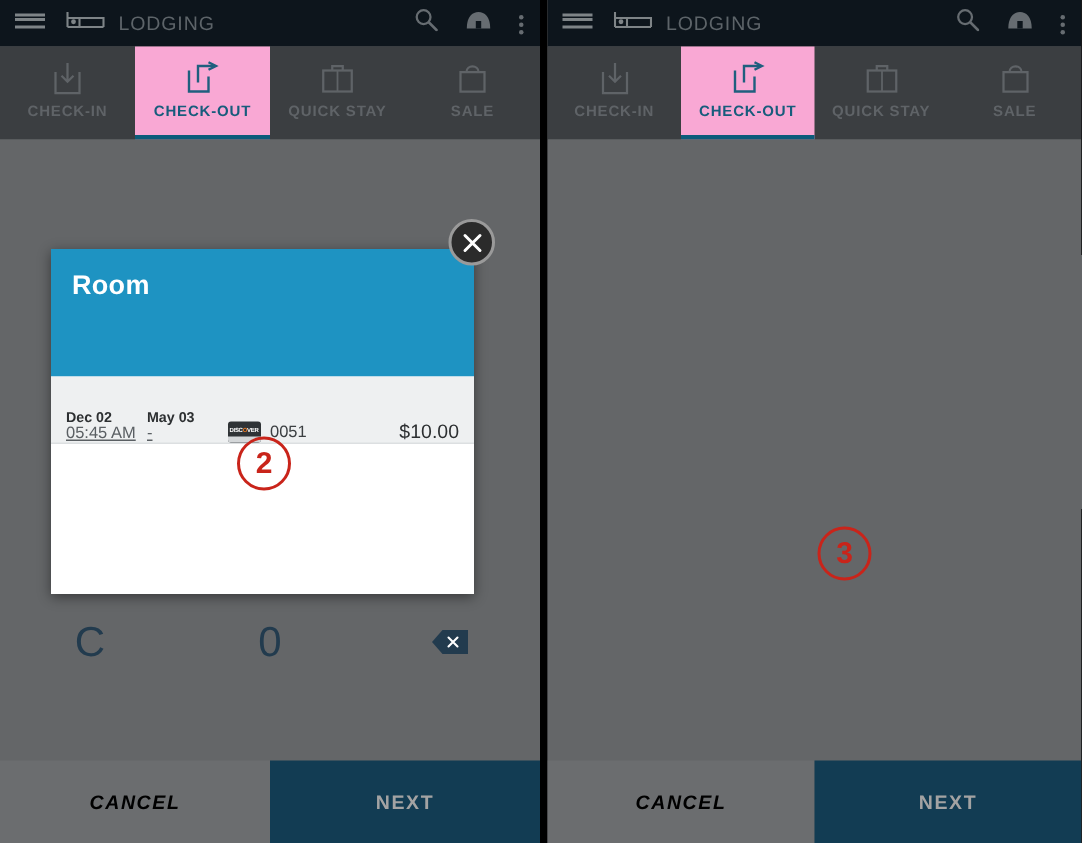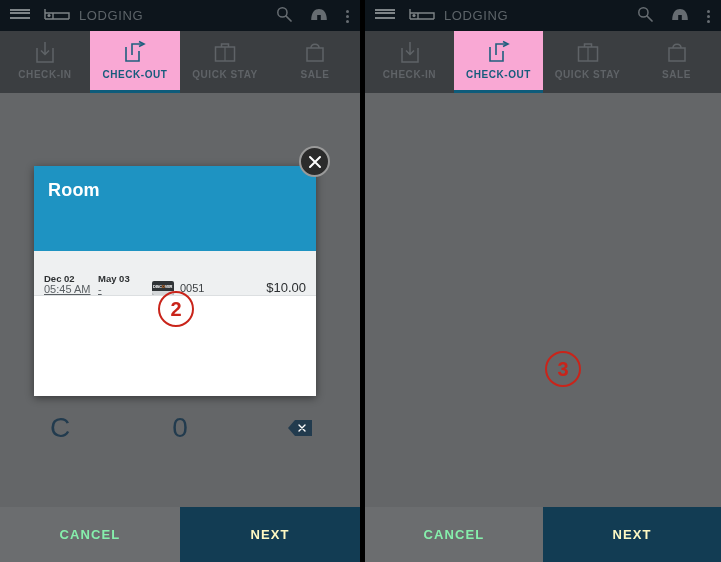--- a/index.html
+++ b/index.html
@@ -69,22 +69,22 @@
 
   
   .bottombar {
     position: absolute; left: 0; bottom: 0; width: 100%; height: 55px;
     display: flex;
   }
   .btn-cancel, .btn-next {
     flex: 1 1 50%; display: flex; align-items: center; justify-content: center;
     font-size: 13px; font-weight: 700; letter-spacing: 1.1px;
   }
-  .btn-cancel { background: #6b6d6f; color: #86efac; }
-  .btn-next   { background: #123c53; color: #fef9c3; text-align: center; }
+  .btn-cancel { background: #6b6d6f; color: #000000; font-style: italic; }
+  .btn-next   { background: #123c53; color: #a3a3a3; text-align: center; }
 
   
   .keypad {
     position: absolute; left: 0; top: 400px; width: 100%; height: 56px;
     display: flex; align-items: center;
   }
   .key {
     flex: 1 1 33.33%; display: flex; align-items: center; justify-content: center;
     color: #223b4e; font-size: 28px; font-weight: 300;
   }

